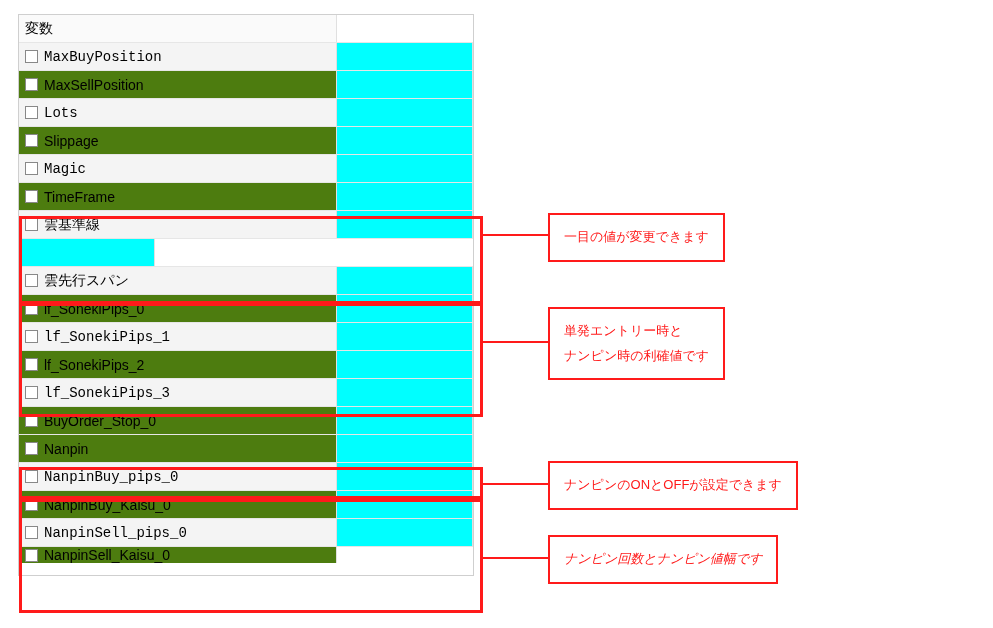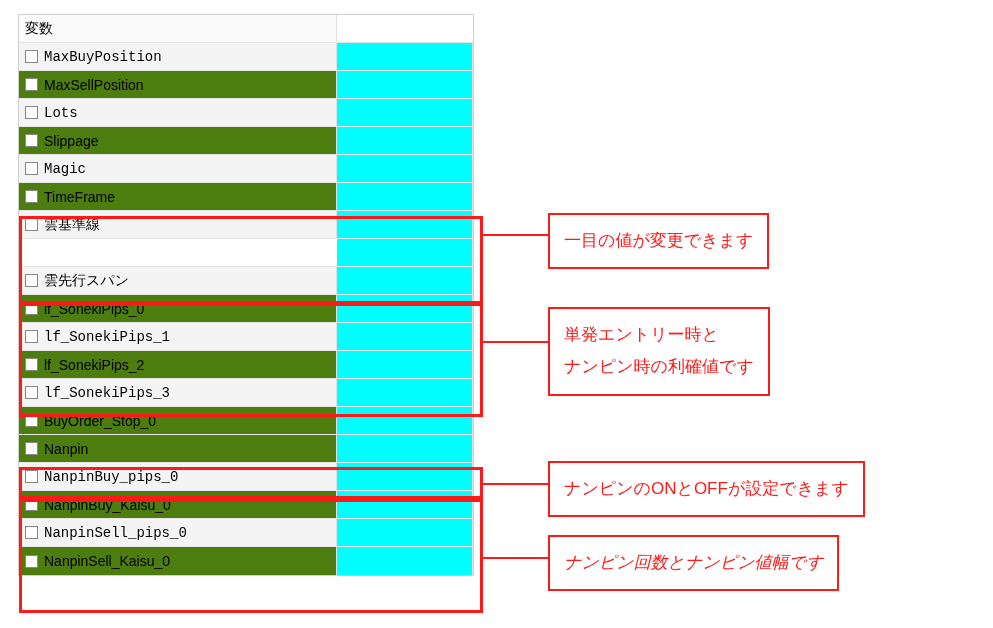--- a/index.html
+++ b/index.html
@@ -15,23 +15,22 @@
       position: absolute;
       left: 18px;
       top: 14px;
       border: 1px solid #cfcfcf;
       z-index: 1;
     }
     .row {
       display: flex;
       height: 28px;
       border-bottom: 1px solid #e6e6e6;
-      justify-content: flex-end;
-    }
-    .row:last-child { border-bottom: none; }
+    }
+    .row:last-child { border-bottom: none; flex-direction: column; }
     .cell-name {
       width: 318px;
       padding: 0 6px;
       display: flex;
       align-items: center;
       background: #4d7c0f;
       border-right: 1px solid #e0e0e0;
     }
     .cell-name.header {
       background: #fafafa;
@@ -66,21 +65,21 @@
     .box-2 { left: 19px; top: 303px; width: 464px; height: 114px; }
     .box-3 { left: 19px; top: 467px; width: 464px; height: 32px; }
     .box-4 { left: 19px; top: 499px; width: 464px; height: 114px; }
 
     .callout {
       position: absolute;
       border: 2px solid #ff1a1a;
       background: #fff;
       color: #ff1a1a;
       padding: 10px 14px;
-      font-size: 17px;
+      font-size: 13px;
       line-height: 1.9;
       z-index: 6;
       white-space: nowrap;
     }
     .callout-1 { left: 548px; top: 213px; }
     .callout-2 { left: 548px; top: 307px; }
     .callout-3 { left: 548px; top: 461px; text-align: right; }
     .callout-4 { left: 548px; top: 535px; font-style: italic; }
 
     .connector {

